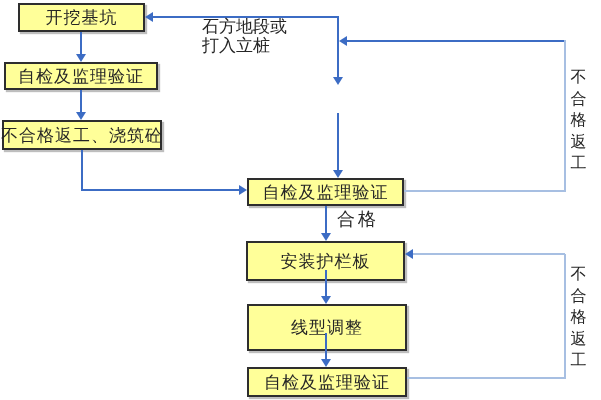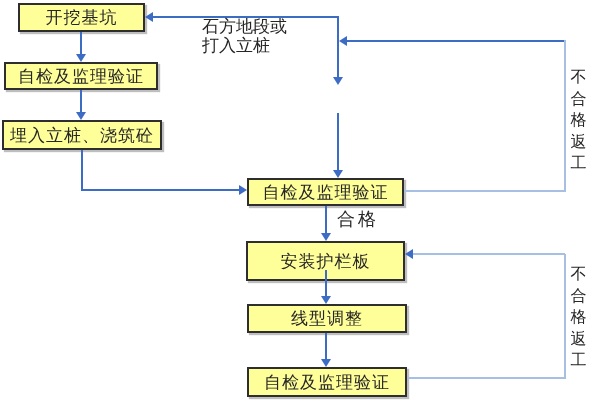--- a/index.html
+++ b/index.html
@@ -52,28 +52,28 @@
 </style>
 </head>
 <body>
 
 <div id="canvas">
 
   <div class="node" style="left:18px;top:3px;width:127px;height:29px;">开挖基坑</div>
 
   <div class="node" style="left:4px;top:62px;width:154px;height:28px;">自检及监理验证</div>
 
-  <div class="node" style="left:2px;top:120px;width:160px;height:30px;">埋入立桩、浇筑砼</div>
+  <div class="node" style="left:2px;top:120px;width:160px;height:30px;">不合格返工、浇筑砼</div>
 
 
   <div class="node" style="left:247px;top:178px;width:157px;height:28px;">自检及监理验证</div>
 
   <div class="node" style="left:246px;top:241px;width:159px;height:40px;">安装护栏板</div>
 
-  <div class="node" style="left:247px;top:304px;width:160px;height:29px;">线型调整</div>
+  <div class="node" style="left:247px;top:304px;width:160px;height:47px;">线型调整</div>
 
   <div class="node" style="left:247px;top:367px;width:160px;height:30px;">自检及监理验证</div>
 
   <div class="line v main" style="left:80px;top:32px;height:23px;"></div>
   <div class="ah ah-down" style="left:76px;top:54px;"></div>
 
   <div class="line v main" style="left:80px;top:90px;height:23px;"></div>
   <div class="ah ah-down" style="left:76px;top:112px;"></div>
 
   <div class="line v main" style="left:81px;top:150px;height:41px;"></div>

